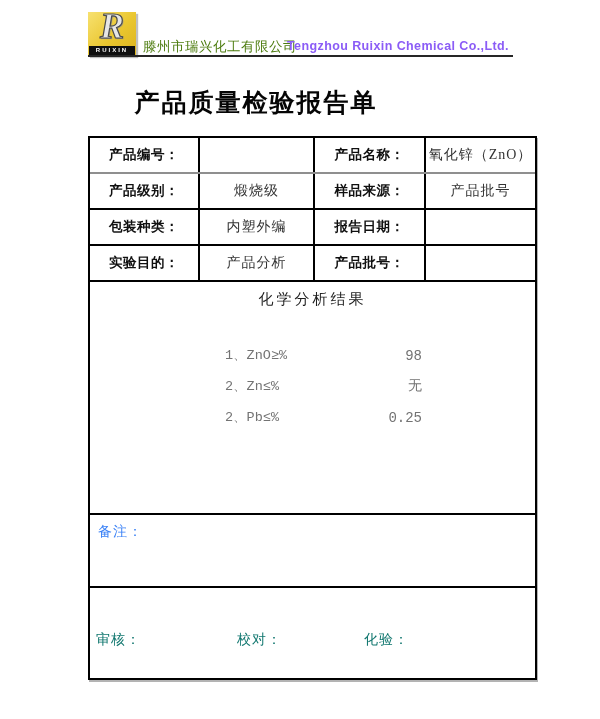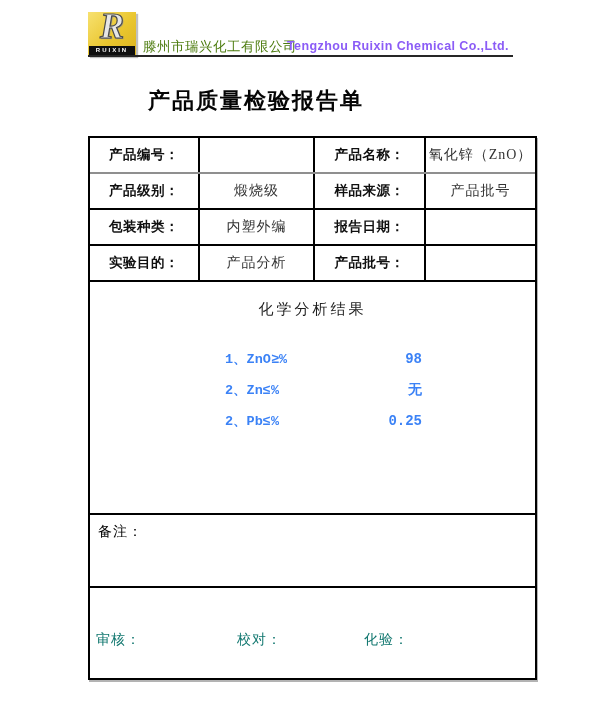--- a/index.html
+++ b/index.html
@@ -36,21 +36,21 @@
     font-size:12.5px; font-weight:bold; letter-spacing:0.4px; color:#8b5cf6;
   }
   .header-rule {
     position:absolute; left:88px; top:55px; width:425px; height:0;
     border-top:2px solid #262626;
   }
 
   
   .doc-title {
     position:absolute; left:0; top:86px; width:512px; margin:0;
-    text-align:center; font-size:22px; font-weight:bold;
+    text-align:center; font-size:25px; font-weight:bold;
     letter-spacing:2px; color:#050505;
   }
 
   
   .report-table {
     position:absolute; left:88px; top:136px; width:449px; height:544px;
     border:2px solid #000; box-sizing:border-box; background:#fff;
     box-shadow:1px 2px 0 #b3b3b3;
   }
   .info-row {
@@ -61,36 +61,36 @@
   .cell {
     display:flex; align-items:center; justify-content:center;
     border-right:2px solid #000; box-sizing:border-box; overflow:hidden;
   }
   .cell:last-child { border-right:none; }
   .cell.label { font-weight:bold; font-size:13.5px; color:#101010; letter-spacing:0.5px; }
   .cell.value { font-family:"Liberation Serif", serif; font-size:14px; color:#333; letter-spacing:1px; }
 
   .analysis { height:233px; border-bottom:2px solid #000; box-sizing:border-box; }
   .analysis-title {
-    padding-top:18px; text-align:center;
+    padding-top:8px; text-align:center;
     font-family:"Liberation Serif", serif; font-size:15px;
     letter-spacing:3px; color:#1d1d1d;
   }
   .analysis-items { margin:24px 0 0 135px; width:197px; }
   .analysis-item {
-    display:flex; justify-content:space-between; align-items:center;
+    display:flex; justify-content:space-between; align-items:flex-end;
     height:31px; font-family:"Liberation Mono", monospace;
-    font-size:13.5px; color:#3b82f6;font-weight:bold;
+    font-size:13.5px; color:#737373;
   }
   .analysis-item .item-value { font-size:14px; }
 
   .remarks {
     height:73px; border-bottom:2px solid #000; box-sizing:border-box;
     padding:8px 0 0 8px; font-family:"Liberation Serif", serif;
-    font-size:14px; color:#000000; letter-spacing:1px;
+    font-size:14px; color:#3b82f6; letter-spacing:1px;
   }
   .signatures {
     height:90px; position:relative;
     font-family:"Liberation Serif", serif; font-size:14px; color:#0f766e;
     letter-spacing:1px;
   }
   .sig { position:absolute; top:43px; }
   .sig-review { left:6px; }
   .sig-proofread { left:147px; }
   .sig-test { left:274px;text-align:center; }

